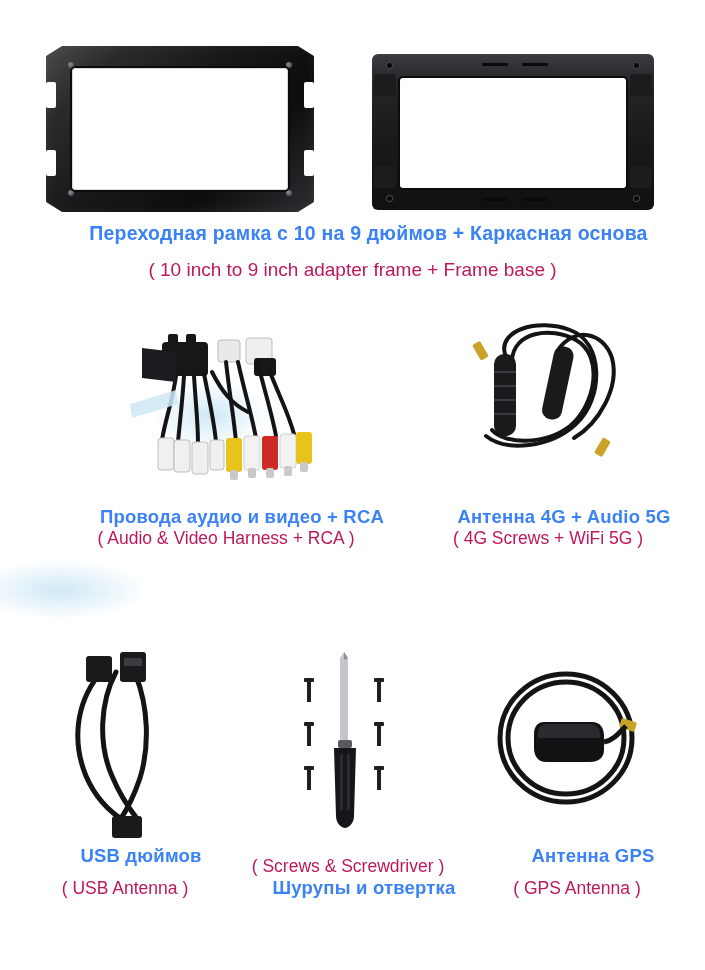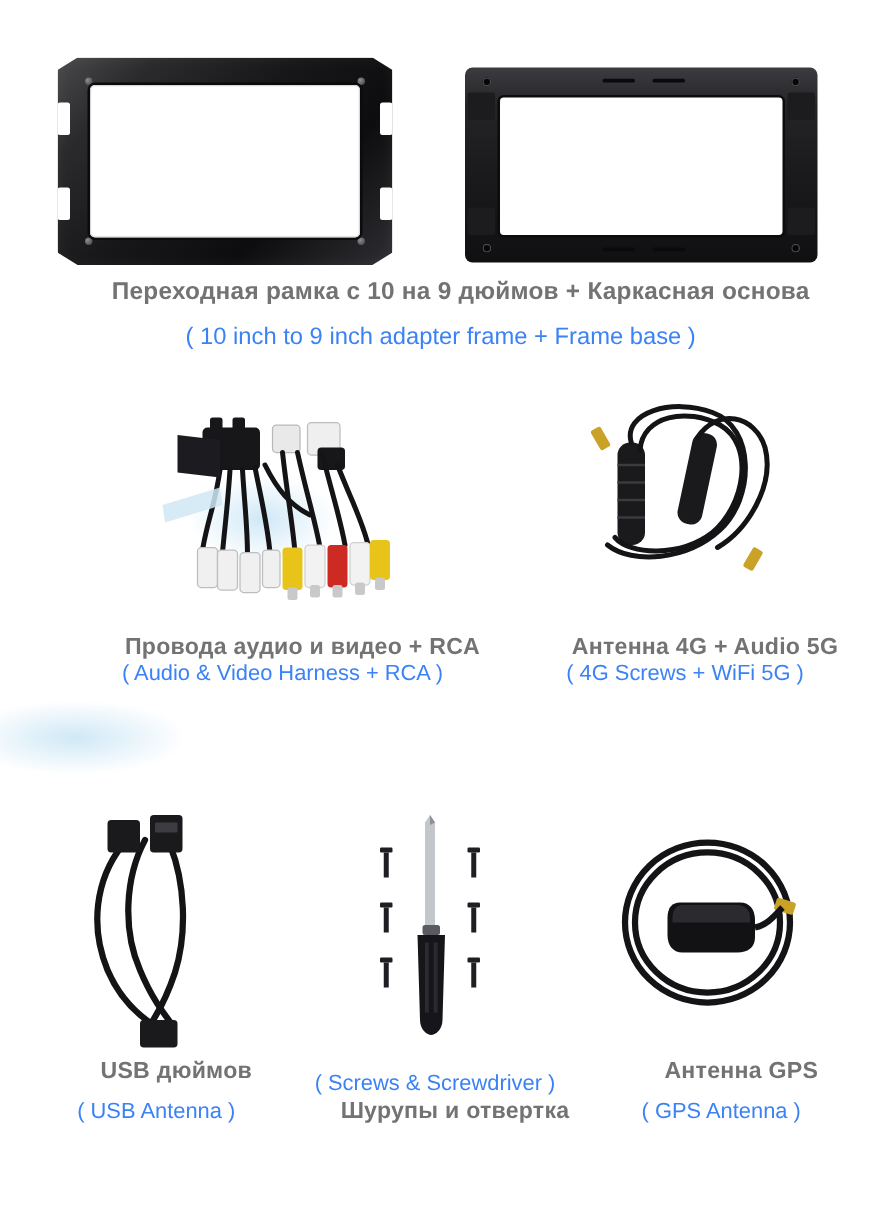--- a/index.html
+++ b/index.html
@@ -13,26 +13,26 @@
   .page {
     position: relative;
     width: 705px; height: 970px;
     background: #ffffff;
   }
 
   
   .caption { text-align: center; }
   .cap-ru {
     font-weight: bold;
-    color: #737373;
+    color: #3b82f6;
     letter-spacing: 0.2px;
     padding-left: 32px;
   }
   .cap-en {
-    color: #3b82f6;
+    color: #be185d;
     font-weight: 400;
   }
 
   
   .sec1 {
     position: absolute;
     top: 0; left: 0;
     width: 705px; height: 300px;
   }
   .sec1-imgs {

